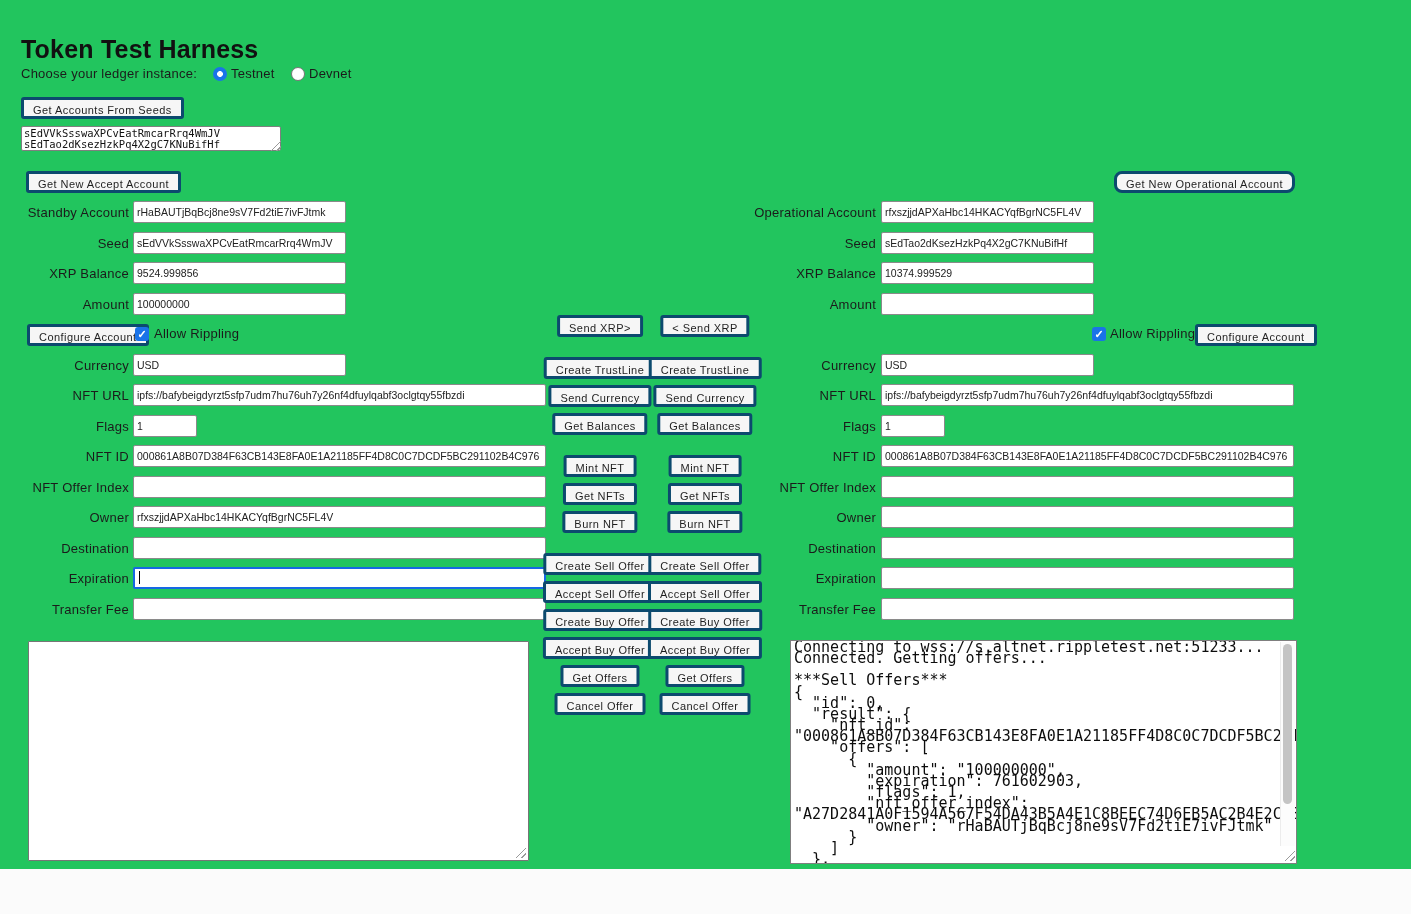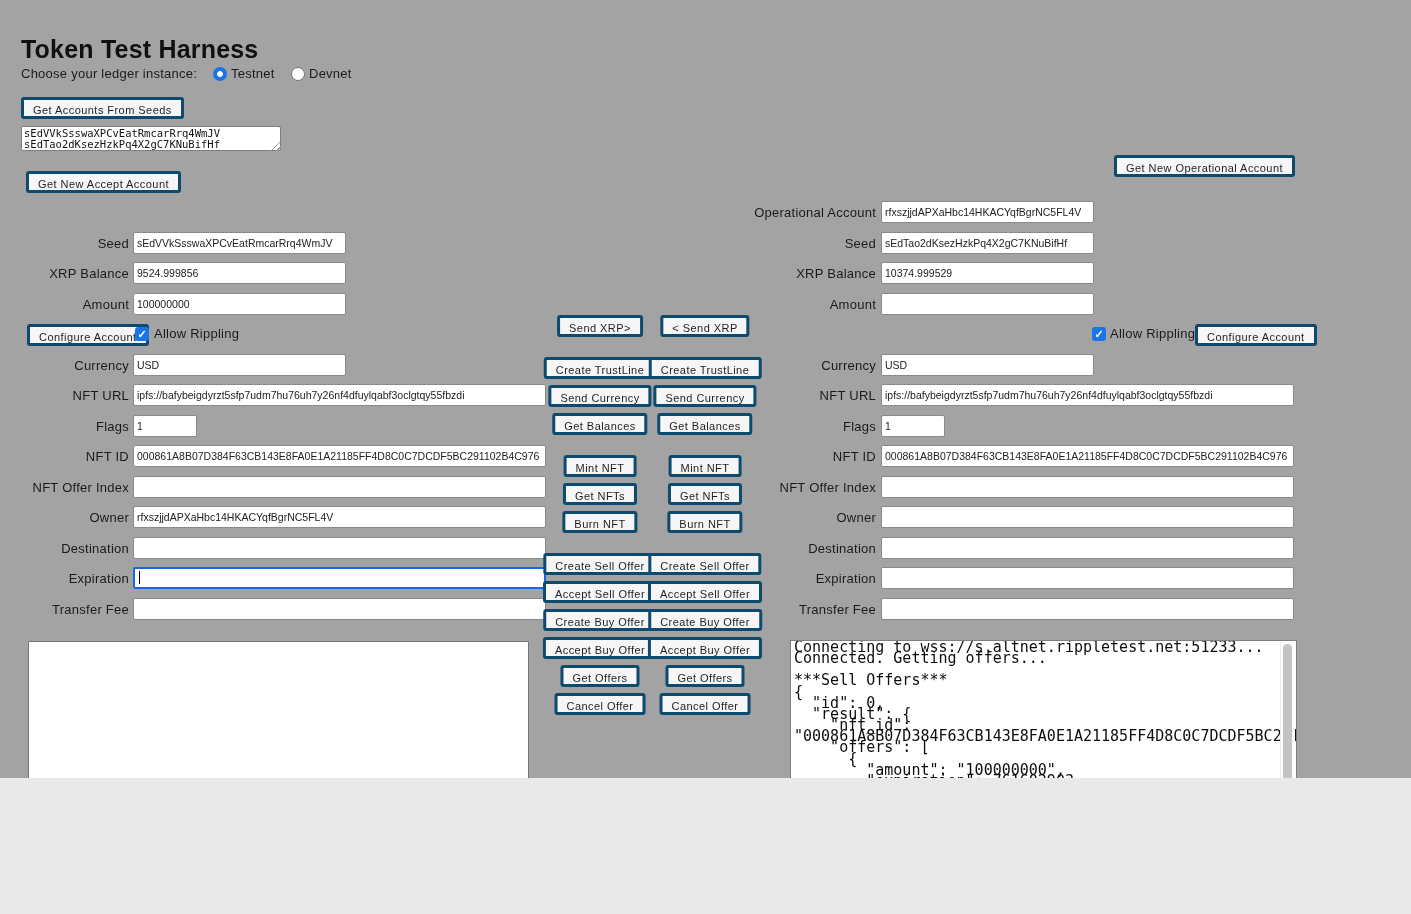--- a/index.html
+++ b/index.html
@@ -1,16 +1,16 @@
 <!DOCTYPE html>
 <html><head>
 <meta charset="utf-8">
 <style>
   html,body{margin:0;padding:0;background:#e9e9e9;}
-  .page{position:relative;width:1411px;height:778px;background:#a3a3a3;overflow:hidden;
+  .page{position:relative;width:1411px;height:914px;background:#22c55e;overflow:hidden;
         font-family:"Liberation Sans",sans-serif;color:#1c1c1c;}
   .footer-strip{position:absolute;left:0;right:0;top:869px;bottom:0;background:#fbfbfb;}
 
   .title{position:absolute;left:21px;top:18px;font-size:25px;font-weight:bold;letter-spacing:.2px;color:#111;}
 
   .static-label{position:absolute;font-size:13px;letter-spacing:.25px;color:#1b1b1b;white-space:nowrap;}
 
   
   .radio{position:absolute;width:14px;height:14px;border-radius:50%;box-sizing:border-box;
          background:#fff;border:1px solid #767676;}
@@ -68,22 +68,26 @@
   <span class="static-label" style="left:231px;top:66px;">Testnet</span>
   <span class="radio" style="left:291px;top:67px;"></span>
   <span class="static-label" style="left:309px;top:66px;">Devnet</span>
 
   <button class="btn" style="left:21px;top:97px;">Get Accounts From Seeds</button>
   <textarea class="seedbox" spellcheck="false" style="">sEdVVkSsswaXPCvEatRmcarRrq4WmJV
 sEdTao2dKsezHzkPq4X2gC7KNuBifHf</textarea>
   <div class="rz" style="left:270px;top:140px;"></div>
 
   <button class="btn" style="left:26px;top:171px;">Get New Accept Account</button>
-  <button class="btn" style="right:116px;top:155px;">Get New Operational Account</button>
-
+  <button class="btn" style="right:116px;top:171px;border-radius:8px;">Get New Operational Account</button>
+
+  <div class="row lrow" style="top:201px;">
+      <span class="flabel">Standby Account</span>
+      <input class="finput w213" value="rHaBAUTjBqBcj8ne9sV7Fd2tiE7ivFJtmk" style="">
+    </div>
   <div class="row lrow" style="top:232px;">
       <span class="flabel">Seed</span>
       <input class="finput w213" value="sEdVVkSsswaXPCvEatRmcarRrq4WmJV" style="">
     </div>
   <div class="row lrow" style="top:262px;">
       <span class="flabel">XRP Balance</span>
       <input class="finput w213" value="9524.999856" style="">
     </div>
   <div class="row lrow" style="top:293px;">
       <span class="flabel">Amount</span>

